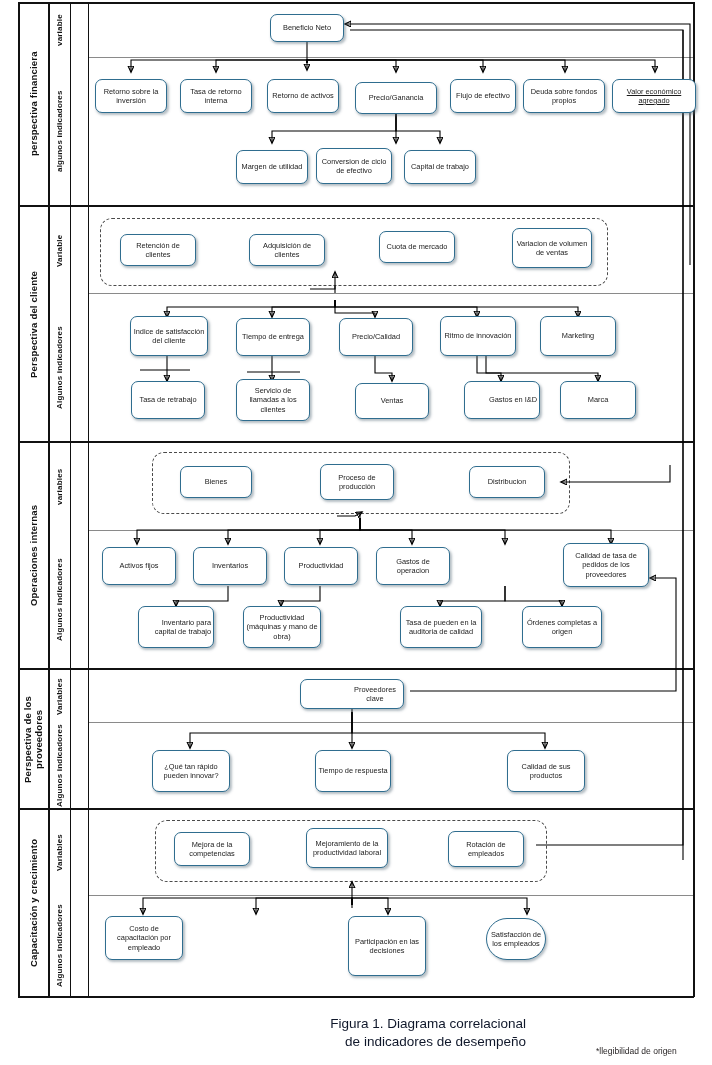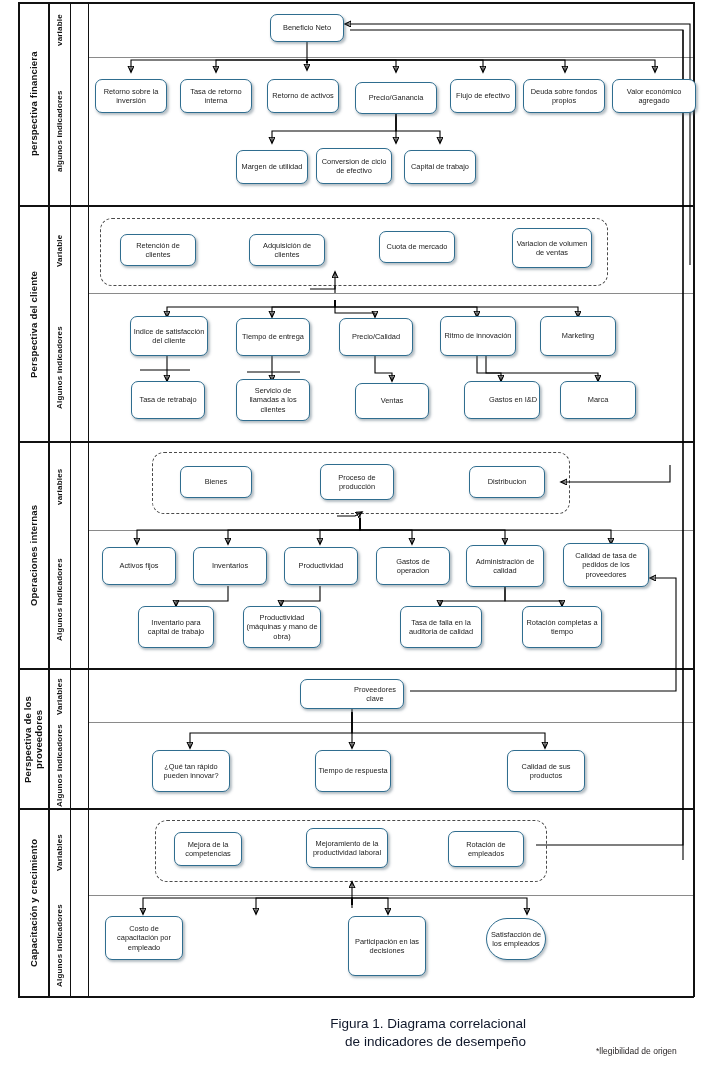--- a/index.html
+++ b/index.html
@@ -204,21 +204,21 @@
     </div>
   <div class="node" style="left:355px;top:82px;width:82px;height:32px;">
       <span>Precio/Ganancia</span>
     </div>
   <div class="node" style="left:450px;top:79px;width:66px;height:34px;">
       <span>Flujo de efectivo</span>
     </div>
   <div class="node" style="left:523px;top:79px;width:82px;height:34px;">
       <span>Deuda sobre fondos propios</span>
     </div>
-  <div class="node" style="left:612px;top:79px;width:84px;height:34px;">
+  <div class="node" style="left:612px;top:79px;width:84px;height:34px;text-decoration:underline;">
       <span>Valor económico agregado</span>
     </div>
 
   <div class="node" style="left:236px;top:150px;width:72px;height:34px;">
       <span>Margen de utilidad</span>
     </div>
   <div class="node" style="left:316px;top:148px;width:76px;height:36px;">
       <span>Conversion de ciclo de efectivo</span>
     </div>
   <div class="node" style="left:404px;top:150px;width:72px;height:34px;">
@@ -285,54 +285,51 @@
     </div>
   <div class="node" style="left:193px;top:547px;width:74px;height:38px;">
       <span>Inventarios</span>
     </div>
   <div class="node" style="left:284px;top:547px;width:74px;height:38px;">
       <span>Productividad</span>
     </div>
   <div class="node" style="left:376px;top:547px;width:74px;height:38px;">
       <span>Gastos de operacion</span>
     </div>
-  <div class="node" style="left:466px;top:545px;width:78px;height:42px;">
-      <span>Administración de calidad</span>
-    </div>
   <div class="node" style="left:563px;top:543px;width:86px;height:44px;">
       <span>Calidad de tasa de pedidos de los proveedores</span>
     </div>
 
-  <div class="node" style="left:138px;top:606px;width:76px;height:42px;">
+  <div class="node" style="left:138px;top:606px;width:76px;height:42px;text-align:right;">
       <span>Inventario para capital de trabajo</span>
     </div>
   <div class="node" style="left:243px;top:606px;width:78px;height:42px;">
       <span>Productividad (máquinas y mano de obra)</span>
     </div>
   <div class="node" style="left:400px;top:606px;width:82px;height:42px;">
-      <span>Tasa de falla en la auditoria de calidad</span>
+      <span>Tasa de pueden en la auditoria de calidad</span>
     </div>
   <div class="node" style="left:522px;top:606px;width:80px;height:42px;">
-      <span>Rotación completas a tiempo</span>
+      <span>Órdenes completas a origen</span>
     </div>
 
   <div class="node" style="left:300px;top:679px;width:104px;height:30px;padding-left:48px;">
       <span>Proveedores clave</span>
     </div>
   <div class="node" style="left:152px;top:750px;width:78px;height:42px;">
       <span>¿Qué tan rápido pueden innovar?</span>
     </div>
   <div class="node" style="left:315px;top:750px;width:76px;height:42px;">
       <span>Tiempo de respuesta</span>
     </div>
   <div class="node" style="left:507px;top:750px;width:78px;height:42px;">
       <span>Calidad de sus productos</span>
     </div>
 
-  <div class="node" style="left:174px;top:832px;width:68px;height:34px;justify-content:center;">
+  <div class="node" style="left:174px;top:832px;width:76px;height:34px;justify-content:center;">
       <span>Mejora de la competencias</span>
     </div>
   <div class="node" style="left:306px;top:828px;width:82px;height:40px;">
       <span>Mejoramiento de la productividad laboral</span>
     </div>
   <div class="node" style="left:448px;top:831px;width:76px;height:36px;">
       <span>Rotación de empleados</span>
     </div>
 
   <div class="node" style="left:105px;top:916px;width:78px;height:44px;">

